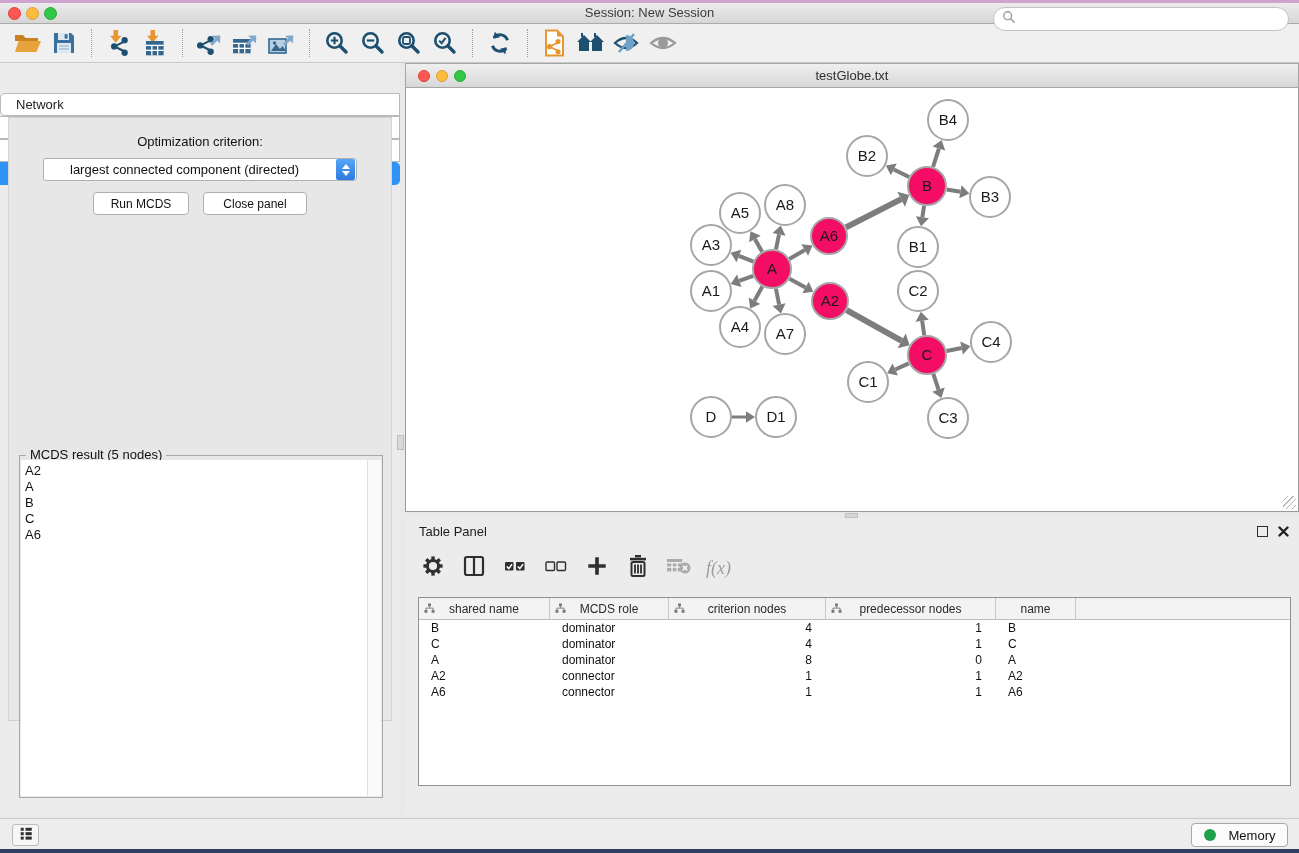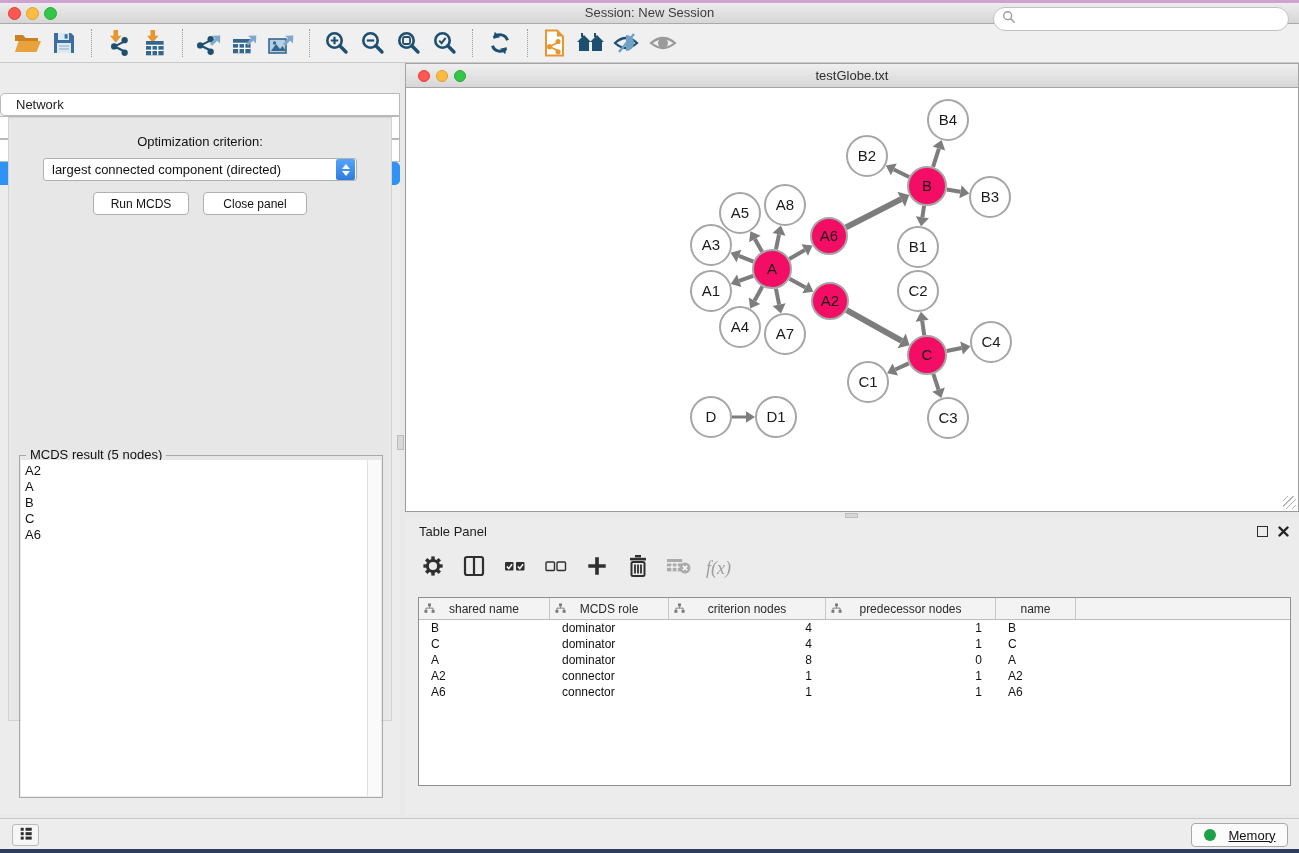--- a/index.html
+++ b/index.html
@@ -40,21 +40,21 @@
   .cp-tab{height:23px;padding:0 15px;background:#fff;border:1px solid #b9b9b9;border-left-width:0;
     font-size:13px;color:#1d1d1d;display:flex;align-items:center;}
   .cp-tab:first-child{border-left-width:1px;border-radius:5px 0 0 5px;}
   .cp-tab:last-child{border-radius:0 5px 5px 0;}
   .cp-tab.active{background:#2f93f6;border-color:#2f93f6;color:#fff;}
   #cp-content{position:absolute;left:8px;top:54px;width:384px;height:604px;background:#e7e7e7;
     border:1px solid #d2d2d2;}
   #opt-label{position:absolute;left:0;top:16px;width:100%;text-align:center;font-size:13px;color:#111;}
   #criterion-combo{position:absolute;left:34px;top:40px;width:314px;height:23px;background:#fff;
     border:1px solid #b0b0b0;border-radius:3px;display:flex;align-items:center;font-size:13px;color:#111;}
-  #criterion-combo .val{flex:1;padding-left:8px;white-space:nowrap;overflow:hidden;}
+  #criterion-combo .val{flex:1;padding-left:26px;white-space:nowrap;overflow:hidden;}
   #combo-stepper{width:19px;height:21px;margin-right:1px;border-radius:2px;
     background:linear-gradient(#55a5f8,#2d7be0);display:flex;flex-direction:column;
     align-items:center;justify-content:center;gap:2px;}
   .stp-up{width:0;height:0;border-left:4px solid transparent;border-right:4px solid transparent;border-bottom:5px solid #fff;}
   .stp-dn{width:0;height:0;border-left:4px solid transparent;border-right:4px solid transparent;border-top:5px solid #fff;}
   .cp-btn{position:absolute;top:74px;height:23px;background:#fff;border:1px solid #b0b0b0;
     border-radius:4px;font-size:12px;color:#111;display:flex;align-items:center;justify-content:center;}
   #run-btn{left:84px;width:96px;}
   #close-btn{left:194px;width:104px;}
   #result-group{position:absolute;left:10px;top:337px;width:364px;height:343px;border:1px solid #a9a9a9;}
@@ -98,21 +98,21 @@
   .tp-tab:first-child{border-left-width:1px;border-radius:6px 0 0 6px;}
   .tp-tab:last-child{border-radius:0 6px 6px 0;}
   .tp-tab.active{background:#3e9bf4;border-color:#3e9bf4;color:#fff;}
 
   
   #status-bar{left:0;top:818px;width:1299px;height:31px;background:#ededed;border-top:1px solid #c9c9c9;}
   #list-btn{position:absolute;left:12px;top:5px;width:27px;height:22px;background:#f6f6f6;
     border:1px solid #bbb;border-radius:3px;display:flex;align-items:center;justify-content:center;}
   #memory-btn{position:absolute;right:11px;top:4px;width:97px;height:24px;background:#fbfbfb;
     border:1px solid #a8a8a8;border-radius:4px;display:flex;align-items:center;justify-content:center;gap:13px;
-    font-size:13px;color:#111;text-decoration:underline;}
+    font-size:13px;color:#111;}
   #memory-dot{width:12px;height:12px;border-radius:50%;background:#1ea049;}
 </style>
 </head>
 <body>
 
 <div id="desktop-top" class="abs"></div>
 
 <div id="titlebar" class="abs">
   <span class="tl red" style="left:8px"></span>
   <span class="tl yellow" style="left:26px"></span>

